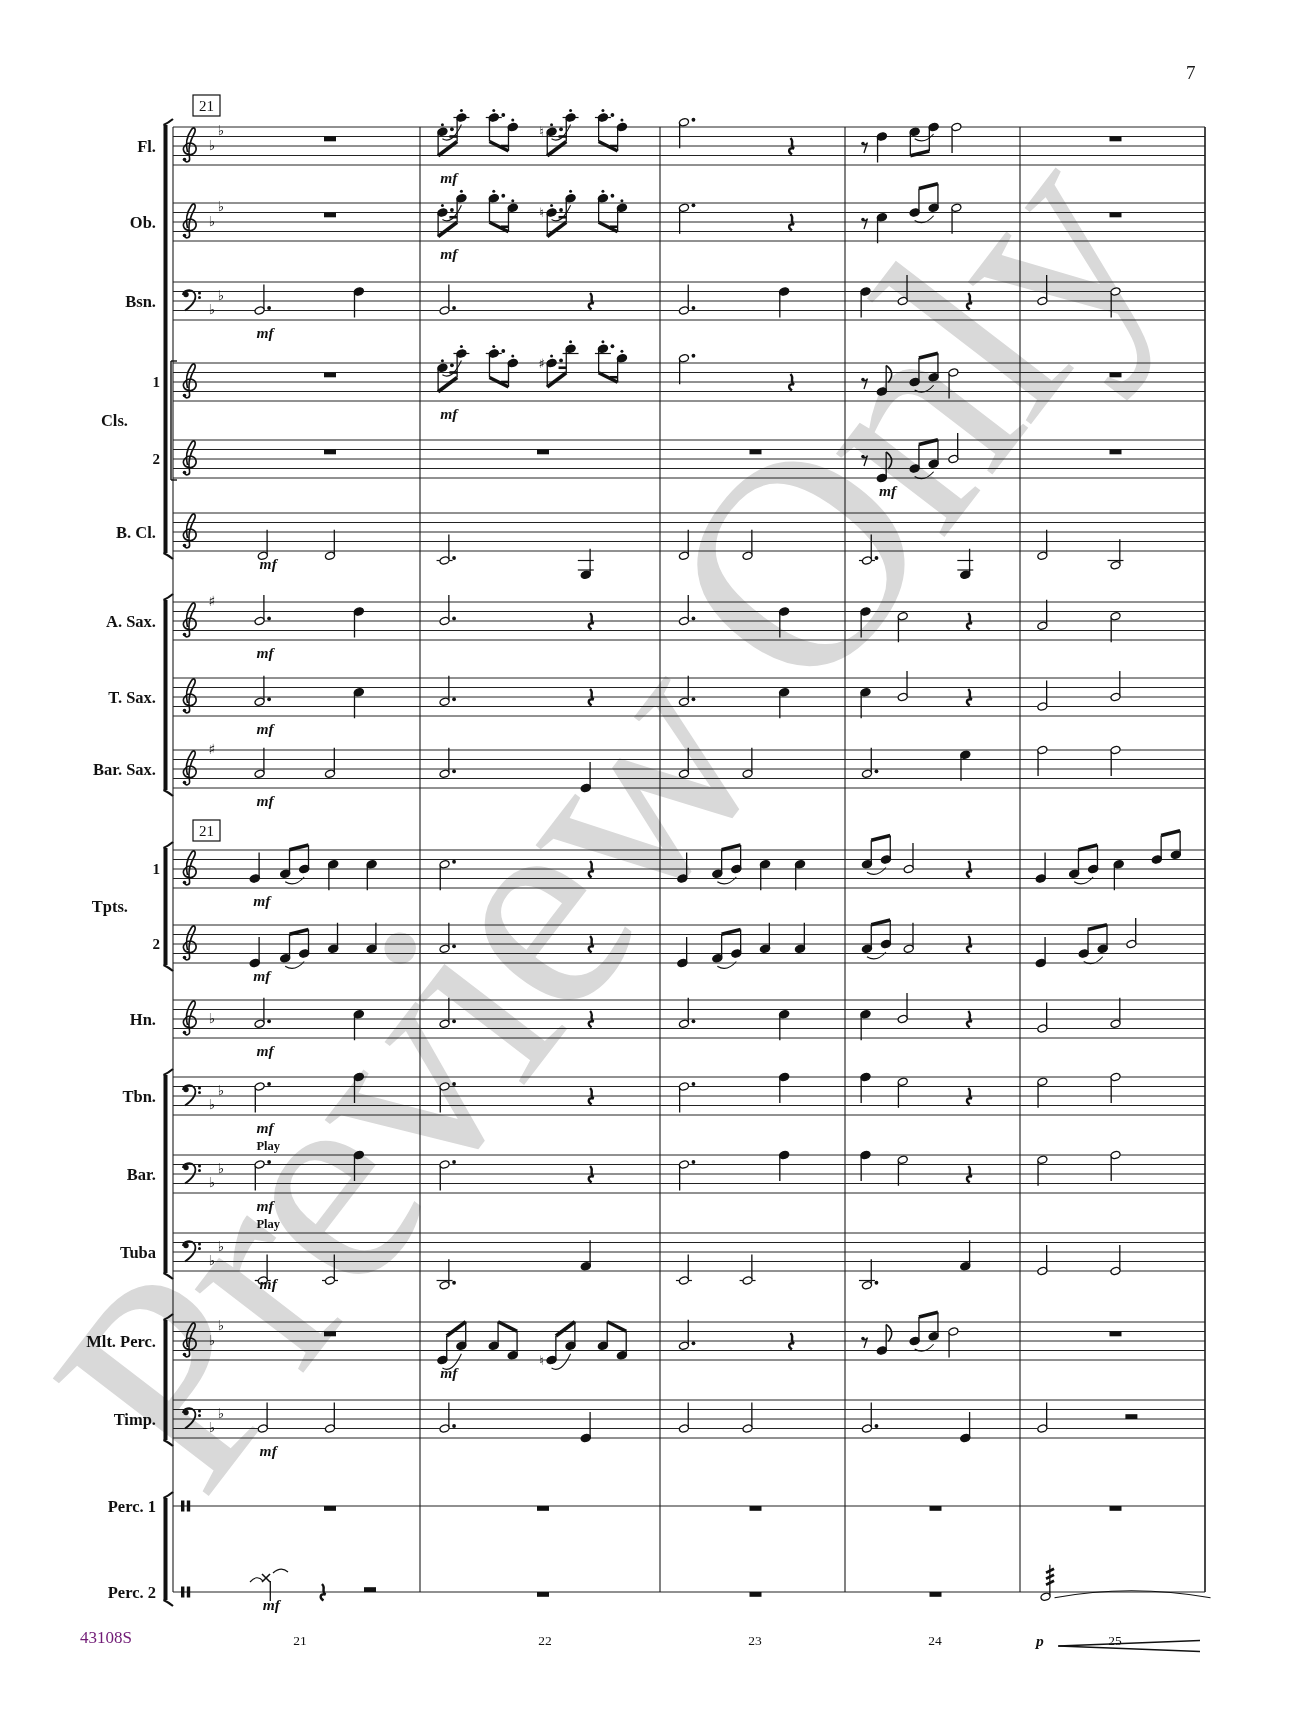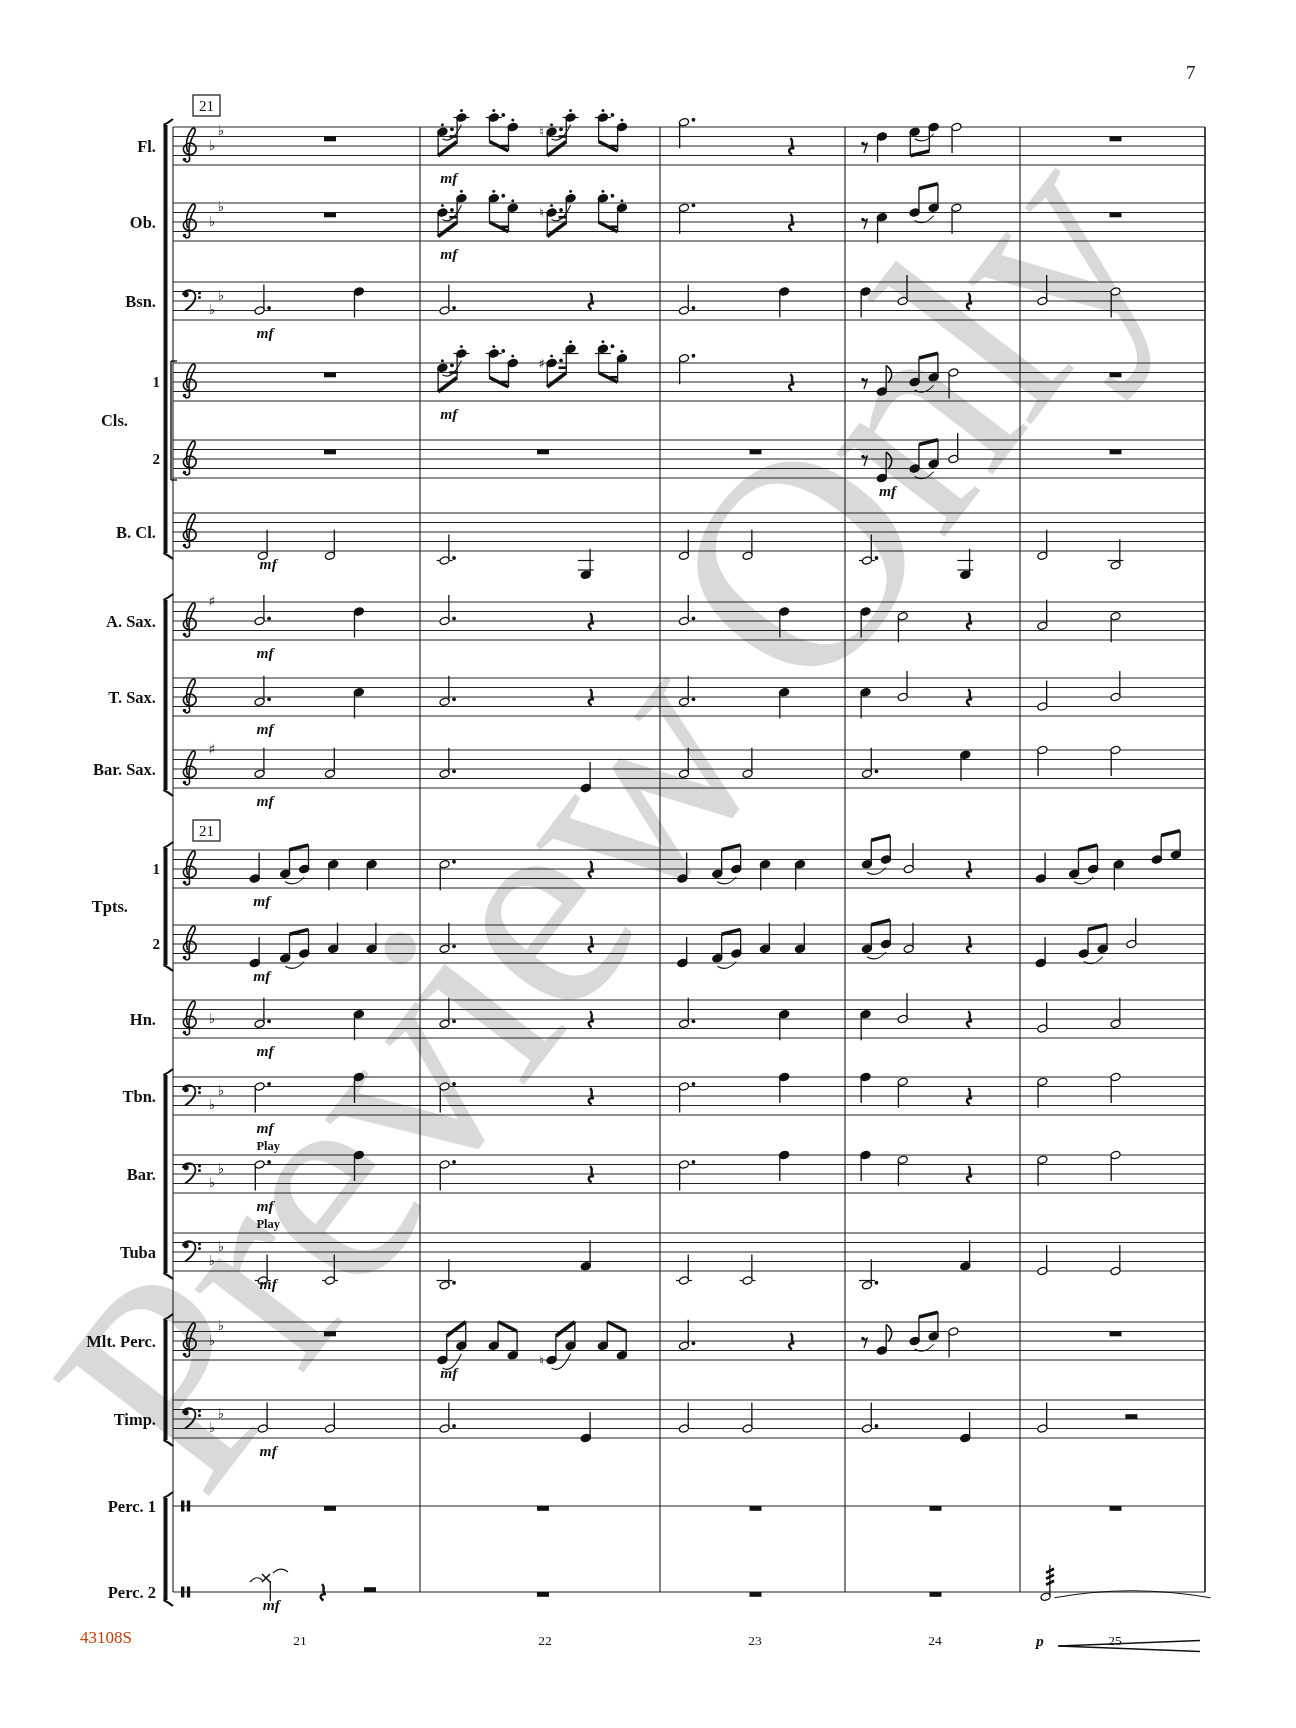--- a/index.html
+++ b/index.html
@@ -3,21 +3,21 @@
 <meta charset="utf-8">
 <style>
   html,body{margin:0;padding:0;}
   body{width:1296px;height:1728px;position:relative;background:#ffffff;overflow:hidden;
        font-family:"Liberation Serif",serif;}
   .page{position:absolute;inset:0;background:#fff;overflow:hidden;}
   .watermark{position:absolute;left:4px;top:1352px;transform:rotate(-52.5deg);transform-origin:0 0;
              font-family:"Liberation Serif",serif;font-size:298px;color:#d9d9d9;
              white-space:nowrap;z-index:1;letter-spacing:-6px;line-height:1;}
   .pagenum{position:absolute;top:62px;left:1186px;font-size:19px;color:#1a1a1a;z-index:3;}
-  .catalog{position:absolute;top:1628px;left:80px;font-size:17px;color:#c2410c;z-index:3;}
+  .catalog{position:absolute;top:1628px;left:80px;font-size:17px;color:#701a75;z-index:3;}
   svg#score{position:absolute;left:0;top:0;z-index:2;}
   text{font-family:"Liberation Serif",serif;fill:#111;}
   .lbl{font-weight:bold;font-size:16.5px;}
   .sub{font-weight:bold;font-size:15px;}
   .dyn{font-style:italic;font-weight:bold;font-size:15.5px;}
   .ptxt{font-weight:bold;font-size:12.5px;}
   .mnum{font-size:13.5px;}
   .rhm{font-size:15px;}
   .acc{font-family:"DejaVu Sans",sans-serif;font-size:13px;}
   .key{font-family:"DejaVu Sans",sans-serif;font-size:14px;}

